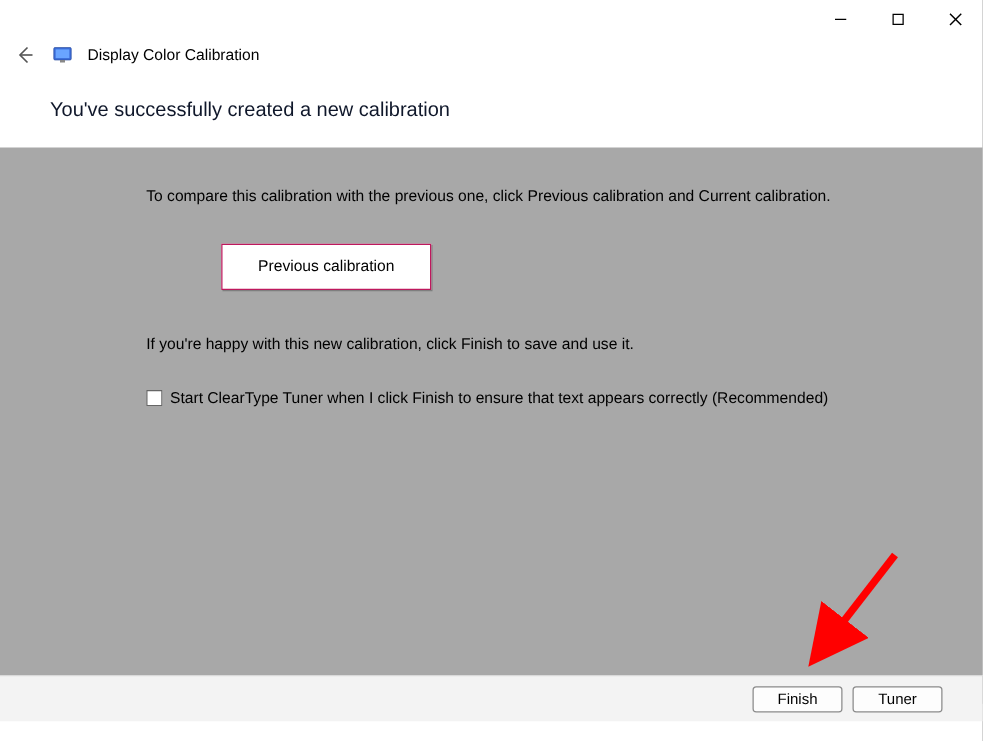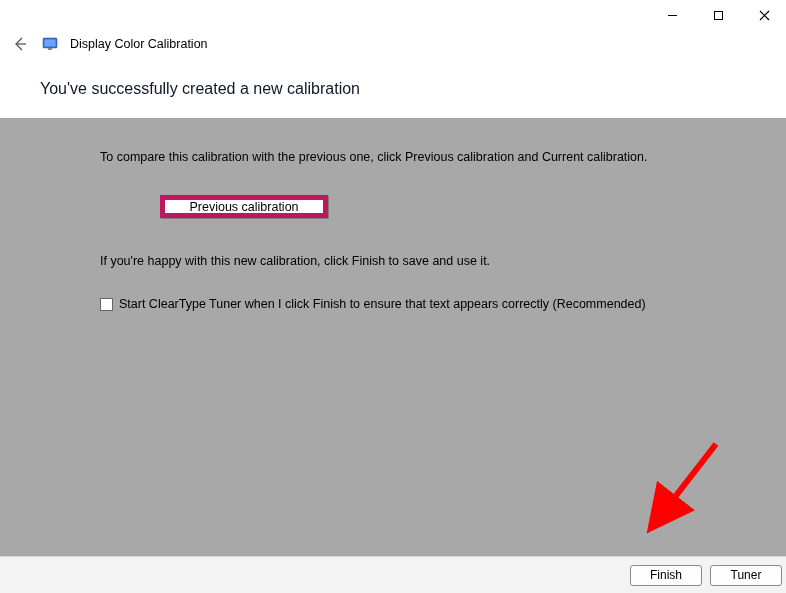--- a/index.html
+++ b/index.html
@@ -51,42 +51,42 @@
       color: #000;
     }
     .heading {
       padding: 18px 10px 20px 40px;
       font-size: 16px;
       color: #0f172a;
     }
     .content-area {
       background: #a8a8a8;
       height: 445px;
-      padding: 30px 0 0 0;
+      padding: 30px 0 0 17px;
       position: relative;
     }
     .content-inner {
       width: 592px;
       margin-left: 100px;
       color: #000;
     }
     .para {
       line-height: 1.5;
       margin-bottom: 10px;
     }
     .btn-row {
       display: flex;
       gap: 48px;
       margin: 28px 0 34px 60px;
     }
     .cal-btn {
       width: 168px;
-      height: 23px;
+      height: 37px;
       background: #ffffff;
-      border: 5px solid #be185d;
+      border: 1px solid #be185d;
       box-shadow: 1px 1px 0 rgba(0,0,0,0.25);
       font-family: inherit;
       font-size: 12.5px;
       cursor: pointer;
     }
     .check-row {
       display: flex;
       align-items: center;
       gap: 6px;
       margin-top: 24px;
@@ -94,29 +94,29 @@
     .checkbox {
       width: 13px;
       height: 13px;
       margin-top: 2px;
       background: #fff;
       border: 1px solid #666;
       flex: none;
     }
     .footer {
       position: absolute;
-      bottom: 0;
+      bottom: 16px;
       width: 100%;
       height: 37px;
       background: #f3f3f3;
       border-top: 1px solid #d9d9d9;
       display: flex;
       justify-content: flex-end;
       align-items: center;
-      padding-right: 4px;
+      padding-right: 32px;
       gap: 8px;
     }
     .foot-btn {
       width: 72px;
       height: 21px;
       background: #fdfdfd;
       border: 1px solid #8a8a8a;
       border-radius: 3px;
       font-family: inherit;
       font-size: 12px;

